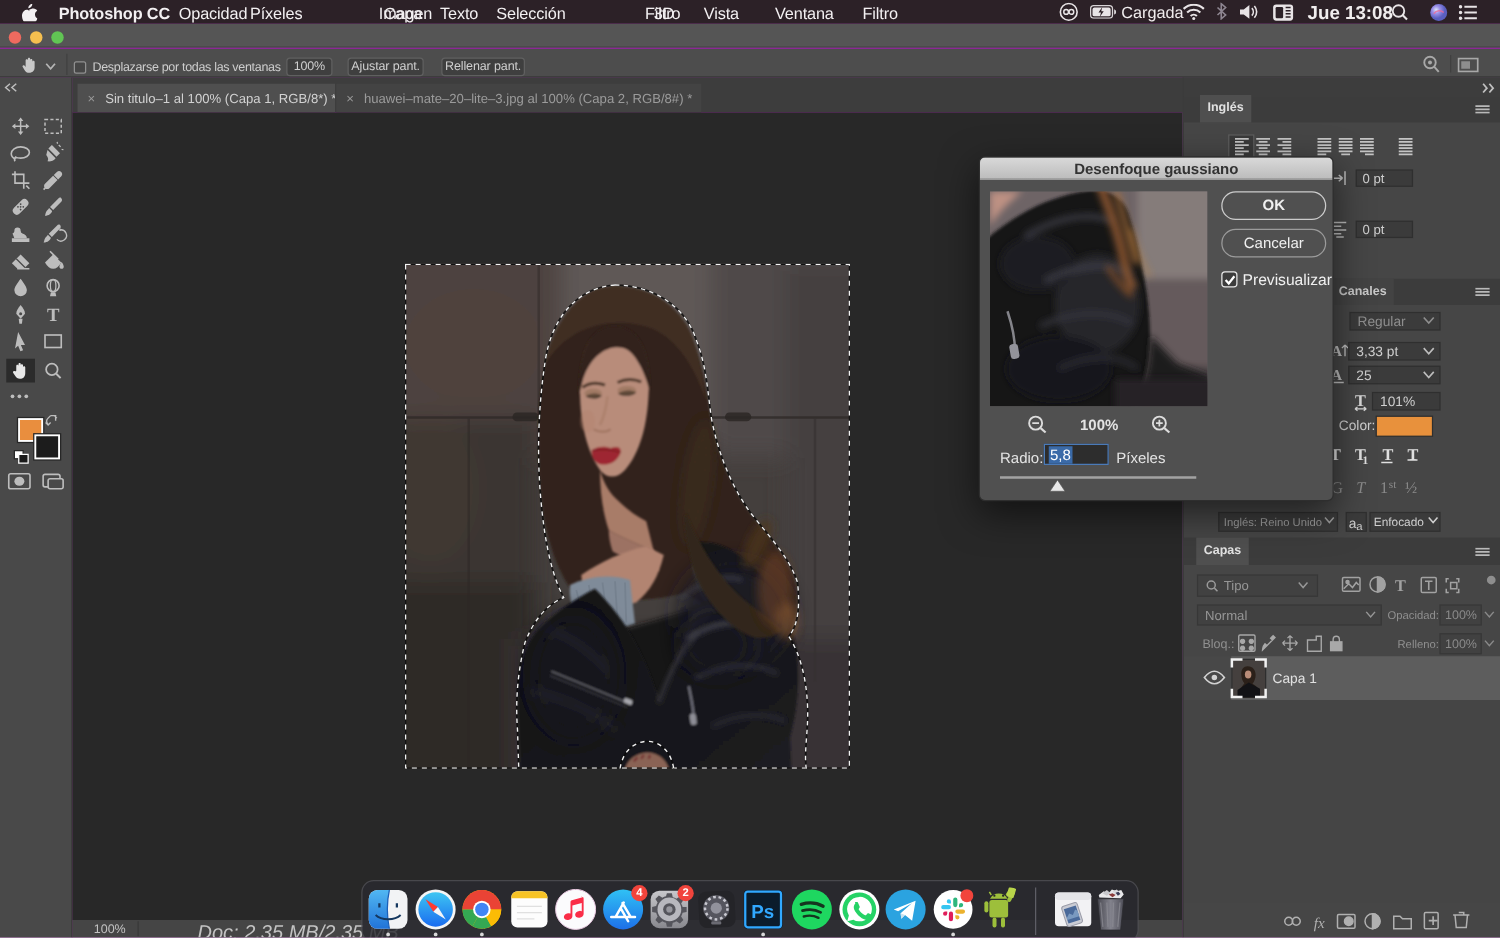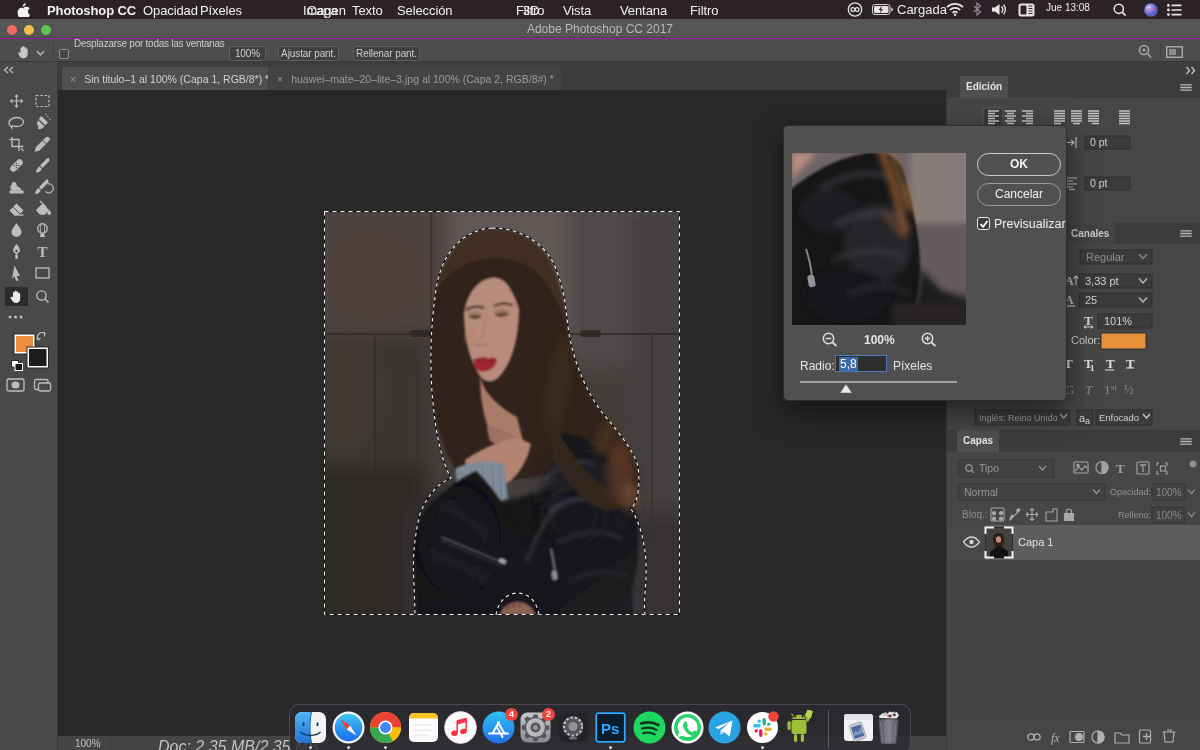--- a/index.html
+++ b/index.html
@@ -94,21 +94,21 @@
         <path d="M0 4.5h3L7.5 1v11L3 8.5H0z" fill="#e8e4e6"></path>
         <path d="M9.5 3.5a4.5 4.5 0 0 1 0 6" stroke="#e8e4e6" stroke-width="1.3" fill="none"></path>
         <path d="M11.5 1.8a7 7 0 0 1 0 9.4" stroke="#e8e4e6" stroke-width="1.3" fill="none"></path>
       </svg>
 
  <svg class="abs" style="left:1018px;top:2.5px" width="17" height="14" viewBox="0 0 17 14">
         <rect x="0.5" y="0.5" width="16" height="13" rx="2.5" fill="#e8e4e6"></rect>
         <rect x="2.5" y="2.5" width="6" height="9" rx="1" fill="#2c2127"></rect>
         <path d="M10.5 3h4M10.5 5.5h4M10.5 8h4M10.5 10.5h4" stroke="#2c2127" stroke-width="1.2"></path>
       </svg>
- <div class="abs" style="left:1046px;top:2px;color:#f0edee;font-size:10px;">Jue 13:08</div>
+ <div class="abs" style="left:1046px;top:2px;color:#f0edee;font-size:15px;font-weight:bold;">Jue 13:08</div>
 
  <svg class="abs" style="left:1113px;top:3px" width="14" height="14" viewBox="0 0 14 14">
         <circle cx="5.8" cy="5.8" r="4.6" fill="none" stroke="#e8e4e6" stroke-width="1.5"></circle>
         <path d="M9.2 9.2l3.4 3.4" stroke="#e8e4e6" stroke-width="1.7"></path>
       </svg>
 
  <svg class="abs" style="left:1144px;top:3px" width="14" height="14" viewBox="0 0 14 14">
         <defs>
           <radialGradient id="siri" cx="35%" cy="35%">
             <stop offset="0%" stop-color="#dce8fa"></stop>
@@ -125,34 +125,33 @@
         <circle cx="1.4" cy="6" r="1.4" fill="#e8e4e6"></circle>
         <circle cx="1.4" cy="10.6" r="1.4" fill="#e8e4e6"></circle>
         <path d="M4.5 1.4h10M4.5 6h10M4.5 10.6h10" stroke="#e8e4e6" stroke-width="1.6"></path>
       </svg>
 </div>
 
 <div id="titlebar"></div>
 <div class="tl" style="left:7px;background:#ee6a5f;"></div>
 <div class="tl" style="left:24px;background:#f5bf4f;"></div>
 <div class="tl" style="left:41px;background:#61c554;"></div>
-<div id="titletext">Adobe Photoshop CC 2017</div>
 
 <div id="optionsbar"></div>
 <div id="optwidgets">
 
  <svg class="abs" style="left:17px;top:45px" width="15" height="14" viewBox="0 0 15 14">
         <path d="M3.5 6V3.2c0-.5.4-.9.9-.9s.9.4.9.9V2c0-.5.4-.9.9-.9s.9.4.9.9v1c0-.5.4-.9.9-.9s.9.4.9.9v1.5c0-.5.4-.9.9-.9s.9.4.9.9V9c0 2.5-1.8 4.2-4.2 4.2-1.9 0-3-.8-3.9-2.3L1.2 8.6c-.3-.5-.2-1 .2-1.3.4-.3 1-.2 1.3.2l.8 1z" fill="#c9c9c9"></path>
       </svg>
  <svg class="abs" style="left:36px;top:50px" width="9" height="6" viewBox="0 0 9 6">
         <path d="M1 1l3.5 4L8 1" stroke="#b5b5b5" stroke-width="1.4" fill="none"></path>
       </svg>
  <div class="abs" style="left:53px;top:43px;width:1px;height:17px;background:#404040;"></div>
  <div class="abs" style="left:59px;top:49px;width:10px;height:10px;border:1px solid #909090;border-radius:2px;background:#464646;"></div>
- <div class="abs" style="left:74px;top:38px;color:#cdcdcd;font-size:10px;letter-spacing:-0.25px;">Desplazarse por todas las ventanas</div>
+ <div class="abs" style="left:74px;top:49px;color:#cdcdcd;font-size:10px;letter-spacing:-0.25px;">Desplazarse por todas las ventanas</div>
  <div class="obtn" style="left:229px;width:37px;">100%</div>
  <div class="obtn" style="left:278px;width:61px;">Ajustar pant.</div>
  <div class="obtn" style="left:353px;width:67px;">Rellenar pant.</div>
  <svg class="abs" style="left:1138px;top:44px" width="14" height="15" viewBox="0 0 14 15">
         <circle cx="6" cy="6" r="4.6" fill="none" stroke="#a8a8a8" stroke-width="1.5"></circle>
         <path d="M9.5 9.5l3.5 4" stroke="#a8a8a8" stroke-width="1.6"></path>
         <circle cx="6" cy="6" r="1.6" fill="#a8a8a8"></circle>
       </svg>
  <div class="abs" style="left:1160px;top:44px;width:1px;height:14px;background:#404040;"></div>
  <svg class="abs" style="left:1166px;top:46px" width="17" height="12" viewBox="0 0 17 12">
@@ -419,21 +418,21 @@
  <div class="abs" style="left:100px;top:2px;font-size:16px;font-style:italic;">Doc: 2,35 MB/2,35 MB</div>
 </div>
 
 <div id="rightpanel">
  <div class="abs" style="left:0;top:0;width:254px;height:15px;background:#3d3d3d;"></div>
  <svg class="abs" style="left:238px;top:4px" width="12" height="9" viewBox="0 0 12 9">
         <path d="M1.5 1l3 3.5-3 3.5M6.5 1l3 3.5-3 3.5" stroke="#c0c0c0" stroke-width="1.4" fill="none"></path>
       </svg>
 
  <div class="phead" style="top:15px;height:21px;"></div>
- <div class="ptab" style="left:13px;top:14px;height:22px;font-weight:bold;">Edición</div>
+ <div class="ptab" style="left:13px;top:14px;height:22px;font-weight:bold;">Inglés</div>
  <svg class="pmenu" style="top:22px;" width="13" height="8" viewBox="0 0 13 8">
         <path d="M0 1h13M0 4h13M0 7h13" stroke="#b9b9b9" stroke-width="1.6"></path>
       </svg>
 
  <svg class="abs" style="left:0;top:36px" width="254" height="125" viewBox="0 0 254 125">
   <rect x="36" y="10" width="20" height="19" fill="#3a3a3a" stroke="#5d5d5d" stroke-width="1"></rect>
   <g fill="#c4c4c4">
    <g transform="translate(41,13)">
             <path d="M0 0h11M0 2.5h7M0 5h11M0 7.5h7M0 10h11M0 12.5h7" stroke="#c4c4c4" stroke-width="1.4"></path>
           </g>
@@ -620,20 +619,21 @@
           </g>
    <g transform="translate(222,285)">
             <path d="M-5-5h10l-1 10h-8zM-6.5-5h13M-2-7h4v2"></path>
           </g>
   </g>
   <text x="104" y="290" font-size="12" font-style="italic" fill="#b0b0b0" font-family="Liberation Serif,serif">fx</text>
  </svg>
 </div>
 
 <div id="dialog">
+ <div id="dlgtitle">Desenfoque gaussiano</div>
  <div id="dlgpreview" class="abs" style="left:8px;top:27px;width:174px;height:172px;background:#555;overflow:hidden;">
  <svg width="174" height="172" viewBox="0 0 174 172">
   <defs>
             <filter id="pbl" x="-30%" y="-30%" width="160%" height="160%">
               <feGaussianBlur stdDeviation="3"></feGaussianBlur>
             </filter>
             <filter id="pbl1" x="-20%" y="-20%" width="140%" height="140%">
               <feGaussianBlur stdDeviation="1.3"></feGaussianBlur>
             </filter>
           </defs>

